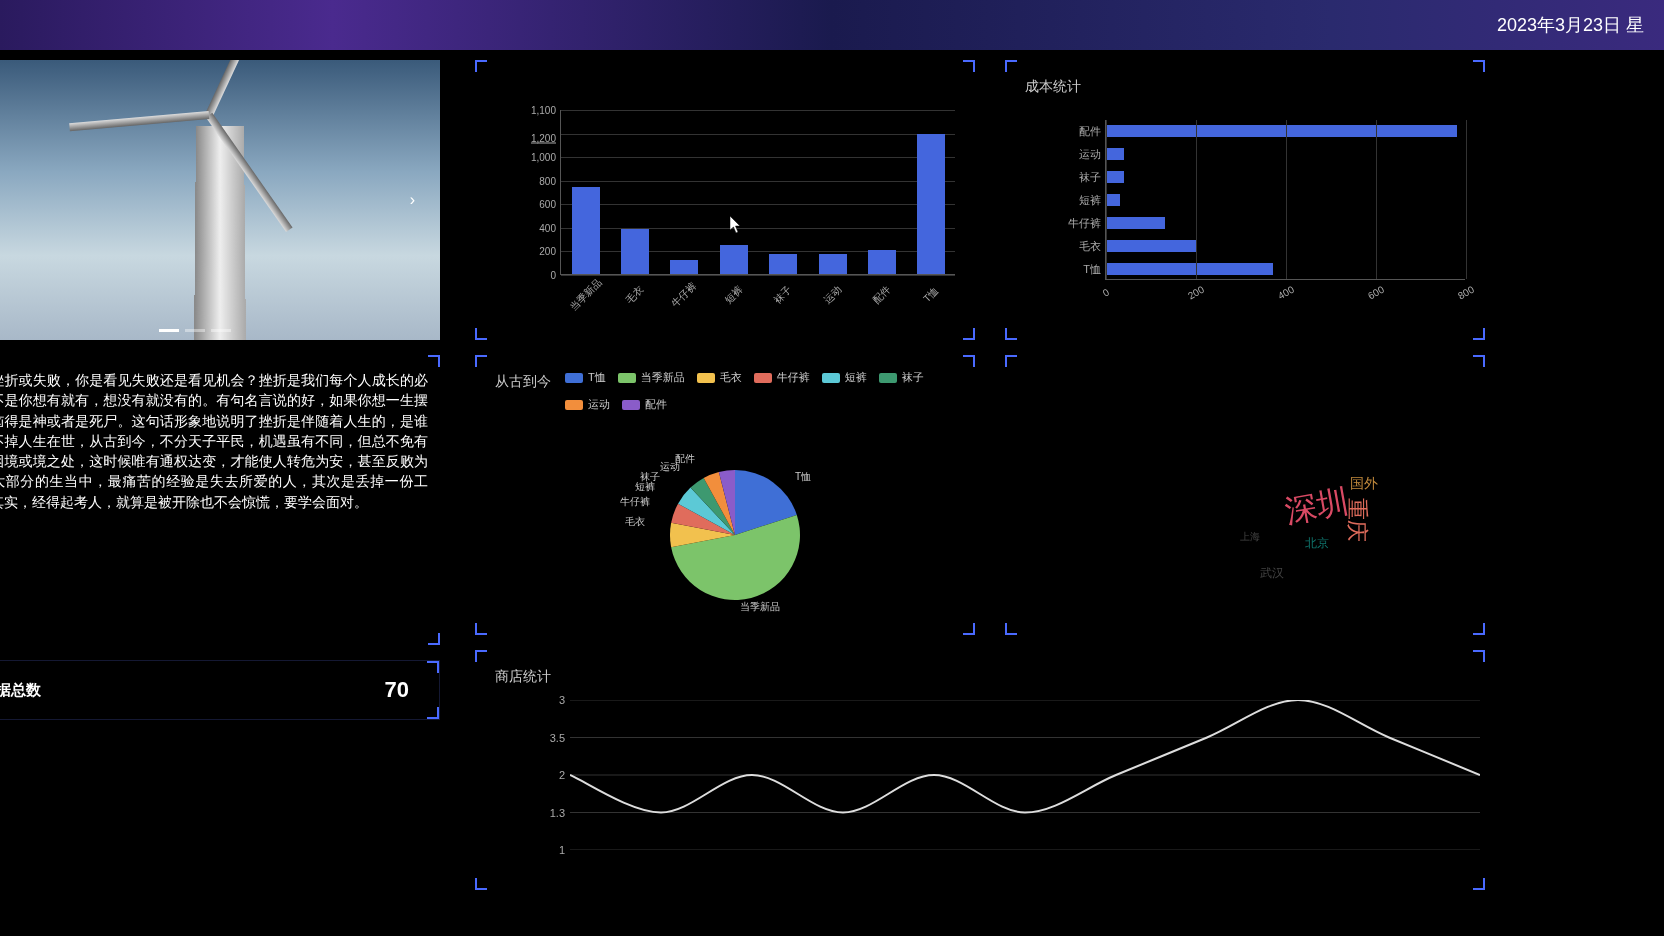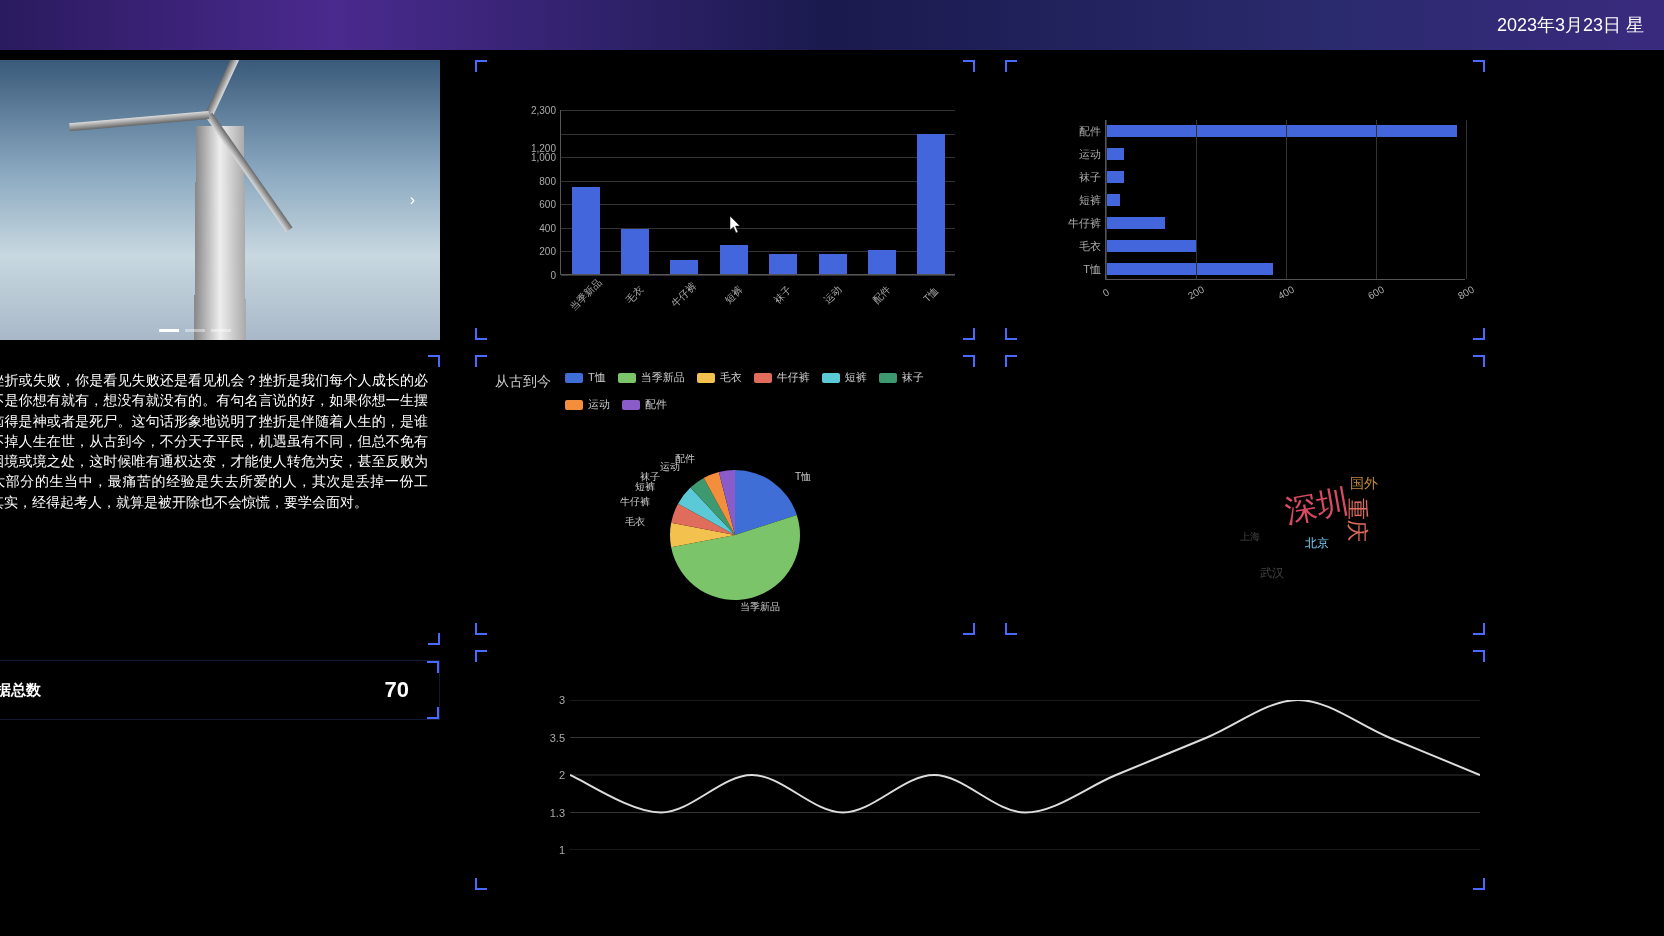--- a/index.html
+++ b/index.html
@@ -127,23 +127,23 @@
           <div class="bar-ylabel" style="top: 141.429px;">200</div>
           <div class="bar-grid" style="top: 117.857px;"></div>
           <div class="bar-ylabel" style="top: 117.857px;">400</div>
           <div class="bar-grid" style="top: 94.2857px;"></div>
           <div class="bar-ylabel" style="top: 94.2857px;">600</div>
           <div class="bar-grid" style="top: 70.7143px;"></div>
           <div class="bar-ylabel" style="top: 70.7143px;">800</div>
           <div class="bar-grid" style="top: 47.1429px;"></div>
           <div class="bar-ylabel" style="top: 47.1429px;">1,000</div>
           <div class="bar-grid" style="top: 23.5714px;"></div>
-          <div class="bar-ylabel" style="top: 38px;">1,200</div>
+          <div class="bar-ylabel" style="top: 28px; text-decoration: underline;">1,200</div>
           <div class="bar-grid" style="top: 0px;"></div>
-          <div class="bar-ylabel" style="top: 0px;">2,300</div>
+          <div class="bar-ylabel" style="top: 0px;">1,100</div>
           <div class="bar-col" style="left: 10.6875px; height: 87.2143px;"></div>
           <div class="bar-xlabel" style="left: 24.6875px;">当季新品</div>
           <div class="bar-col" style="left: 60.0625px; height: 44.7857px;"></div>
           <div class="bar-xlabel" style="left: 74.0625px;">毛衣</div>
           <div class="bar-col" style="left: 109.438px; height: 14.1429px;"></div>
           <div class="bar-xlabel" style="left: 123.438px;">牛仔裤</div>
           <div class="bar-col" style="left: 158.812px; height: 29.4643px;"></div>
           <div class="bar-xlabel" style="left: 172.812px;">短裤</div>
           <div class="bar-col" style="left: 208.188px; height: 20.0357px;"></div>
           <div class="bar-xlabel" style="left: 222.188px;">袜子</div>
@@ -155,20 +155,21 @@
           <div class="bar-xlabel" style="left: 370.312px;">T恤</div>
         </div>
       </div>
   </div>
 
   <div class="panel hbar-panel">
     <span class="corner tl"></span>
       <span class="corner tr"></span>
       <span class="corner bl"></span>
       <span class="corner br"></span>
+    <div class="panel-title">成本统计</div>
     <div class="hbar-chart" id="hbar-chart">
         <div class="hbar-area">
           <div class="hbar-row" style="top: 5.42857px; width: 351px;"></div>
           <div class="hbar-ylabel" style="top: 11.4286px;">配件</div>
           <div class="hbar-row" style="top: 28.2857px; width: 18px;"></div>
           <div class="hbar-ylabel" style="top: 34.2857px;">运动</div>
           <div class="hbar-row" style="top: 51.1429px; width: 18px;"></div>
           <div class="hbar-ylabel" style="top: 57.1429px;">袜子</div>
           <div class="hbar-row" style="top: 74px; width: 13.5px;"></div>
           <div class="hbar-ylabel" style="top: 80px;">短裤</div>
@@ -256,31 +257,32 @@
 
   <div class="panel wordcloud-panel">
     <span class="corner tl"></span>
       <span class="corner tr"></span>
       <span class="corner bl"></span>
       <span class="corner br"></span>
     <div id="wordcloud">
         <div class="wc-word" style="font-size: 32px; color: rgb(217, 74, 100); left: 280px; top: 130px; transform: rotate(-10deg);">深圳</div>
         <div class="wc-word" style="font-size: 22px; color: rgb(224, 108, 92); left: 330px; top: 150px; transform: rotate(90deg);">重庆</div>
         <div class="wc-word" style="font-size: 14px; color: rgb(194, 138, 60); left: 345px; top: 120px; transform: rotate(0deg);">国外</div>
-        <div class="wc-word" style="font-size: 12px; color: #7dd3fc; left: 300px; top: 180px; transform: rotate(0deg);">北京</div>
+        <div class="wc-word" style="font-size: 12px; color: #0f766e; left: 300px; top: 180px; transform: rotate(0deg);">北京</div>
         <div class="wc-word" style="font-size: 10px; color: rgb(68, 68, 68); left: 235px; top: 175px; transform: rotate(0deg);">上海</div>
         <div class="wc-word" style="font-size: 12px; color: rgb(68, 68, 68); left: 255px; top: 210px; transform: rotate(0deg);">武汉</div>
       </div>
   </div>
 
   <div class="panel line-panel">
     <span class="corner tl"></span>
       <span class="corner tr"></span>
       <span class="corner bl"></span>
       <span class="corner br"></span>
+    <div class="panel-title">商店统计</div>
     <div class="line-chart" id="line-chart">
         <svg width="910" height="150" style="position: absolute; left: 35px; top: 0px;">
           <line x1="0" x2="910" y1="150" y2="150" stroke="#333"></line>
           <line x1="0" x2="910" y1="112.5" y2="112.5" stroke="#333"></line>
           <line x1="0" x2="910" y1="75" y2="75" stroke="#333"></line>
           <line x1="0" x2="910" y1="37.5" y2="37.5" stroke="#333"></line>
           <line x1="0" x2="910" y1="0" y2="0" stroke="#333"></line>
           <path d="M0 75 C15.166666666666666 81.25 60.66666666666667 112.5 91 112.5 C121.33333333333333 112.5 151.66666666666666 75 182 75 C212.33333333333334 75 242.66666666666666 112.5 273 112.5 C303.3333333333333 112.5 333.6666666666667 75 364 75 C394.3333333333333 75 424.6666666666667 112.5 455 112.5 C485.3333333333333 112.5 515.6666666666666 87.5 546 75 C576.3333333333334 62.5 606.6666666666666 50 637 37.5 C667.3333333333334 25 697.6666666666666 0 728 0 C758.3333333333334 0 788.6666666666666 25 819 37.5 C849.3333333333334 50 894.8333333333334 68.75 910 75" stroke="#ddd" fill="none" stroke-width="2"></path>
         </svg>
         <div class="line-ylabel" style="top: 150px; left: 30px;">1</div>

